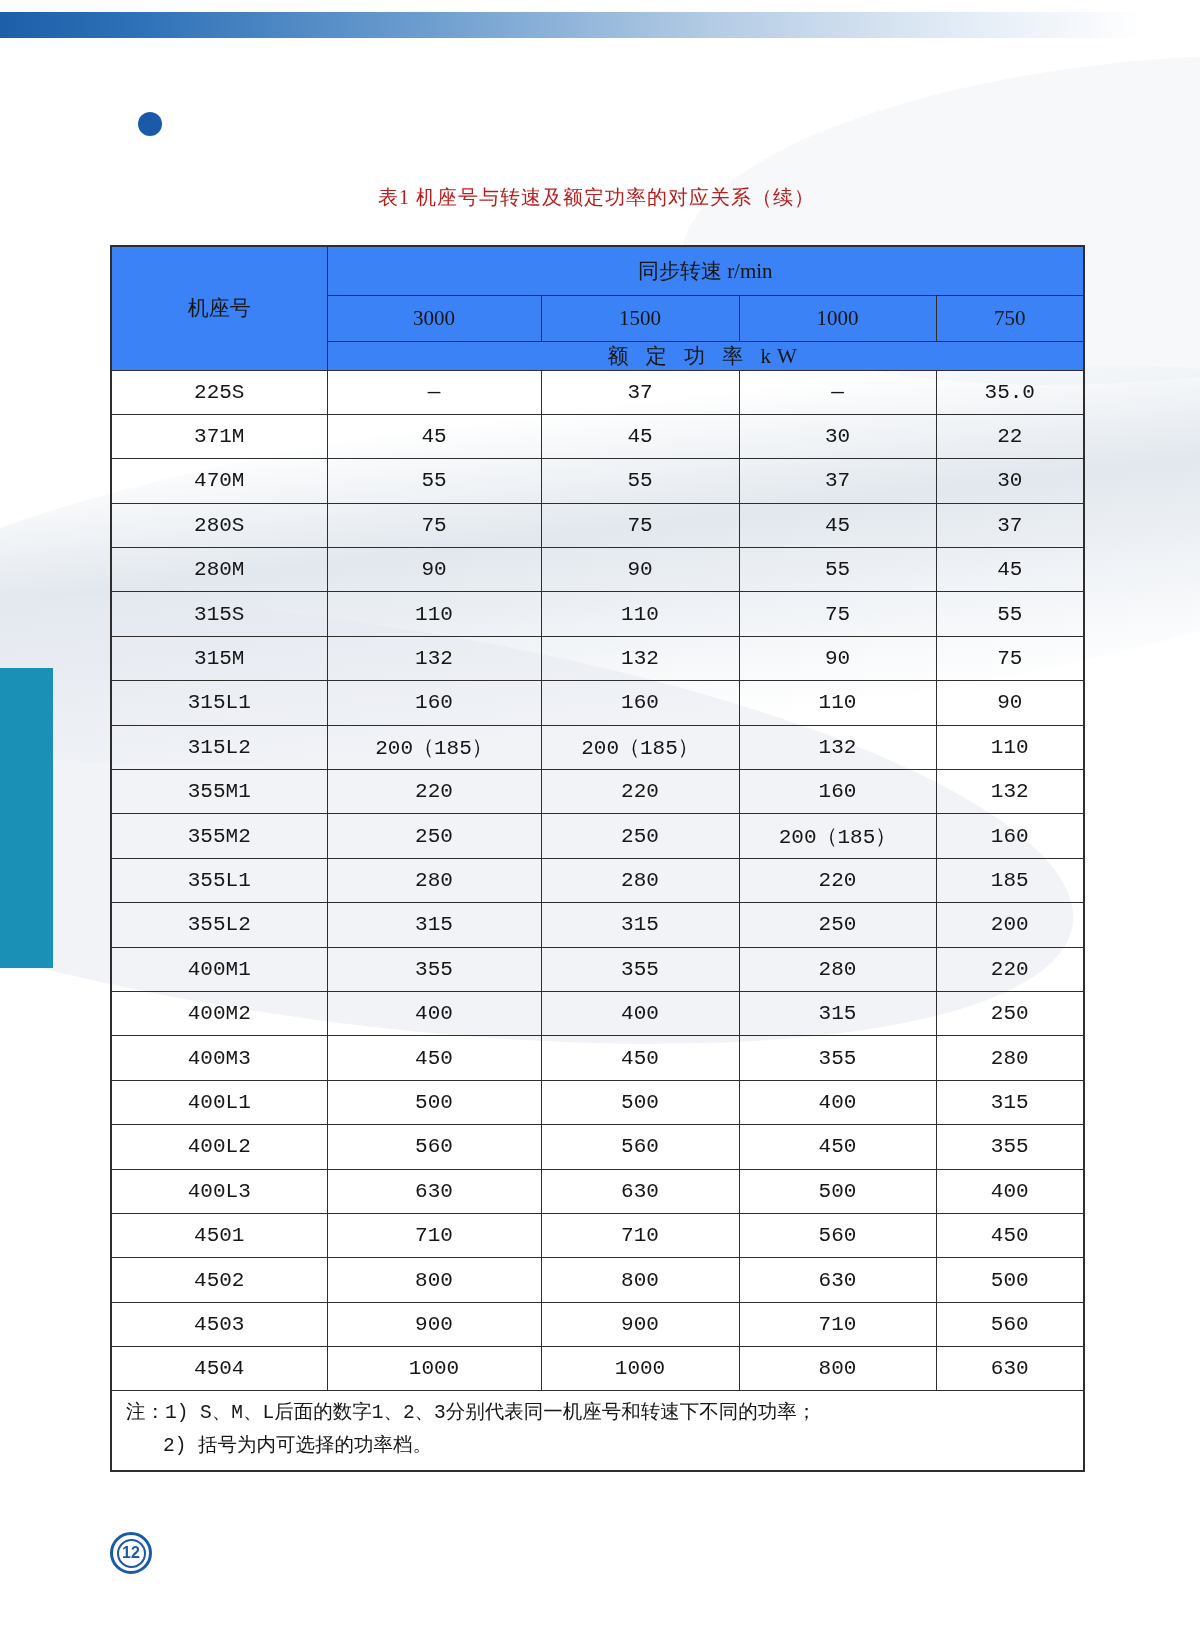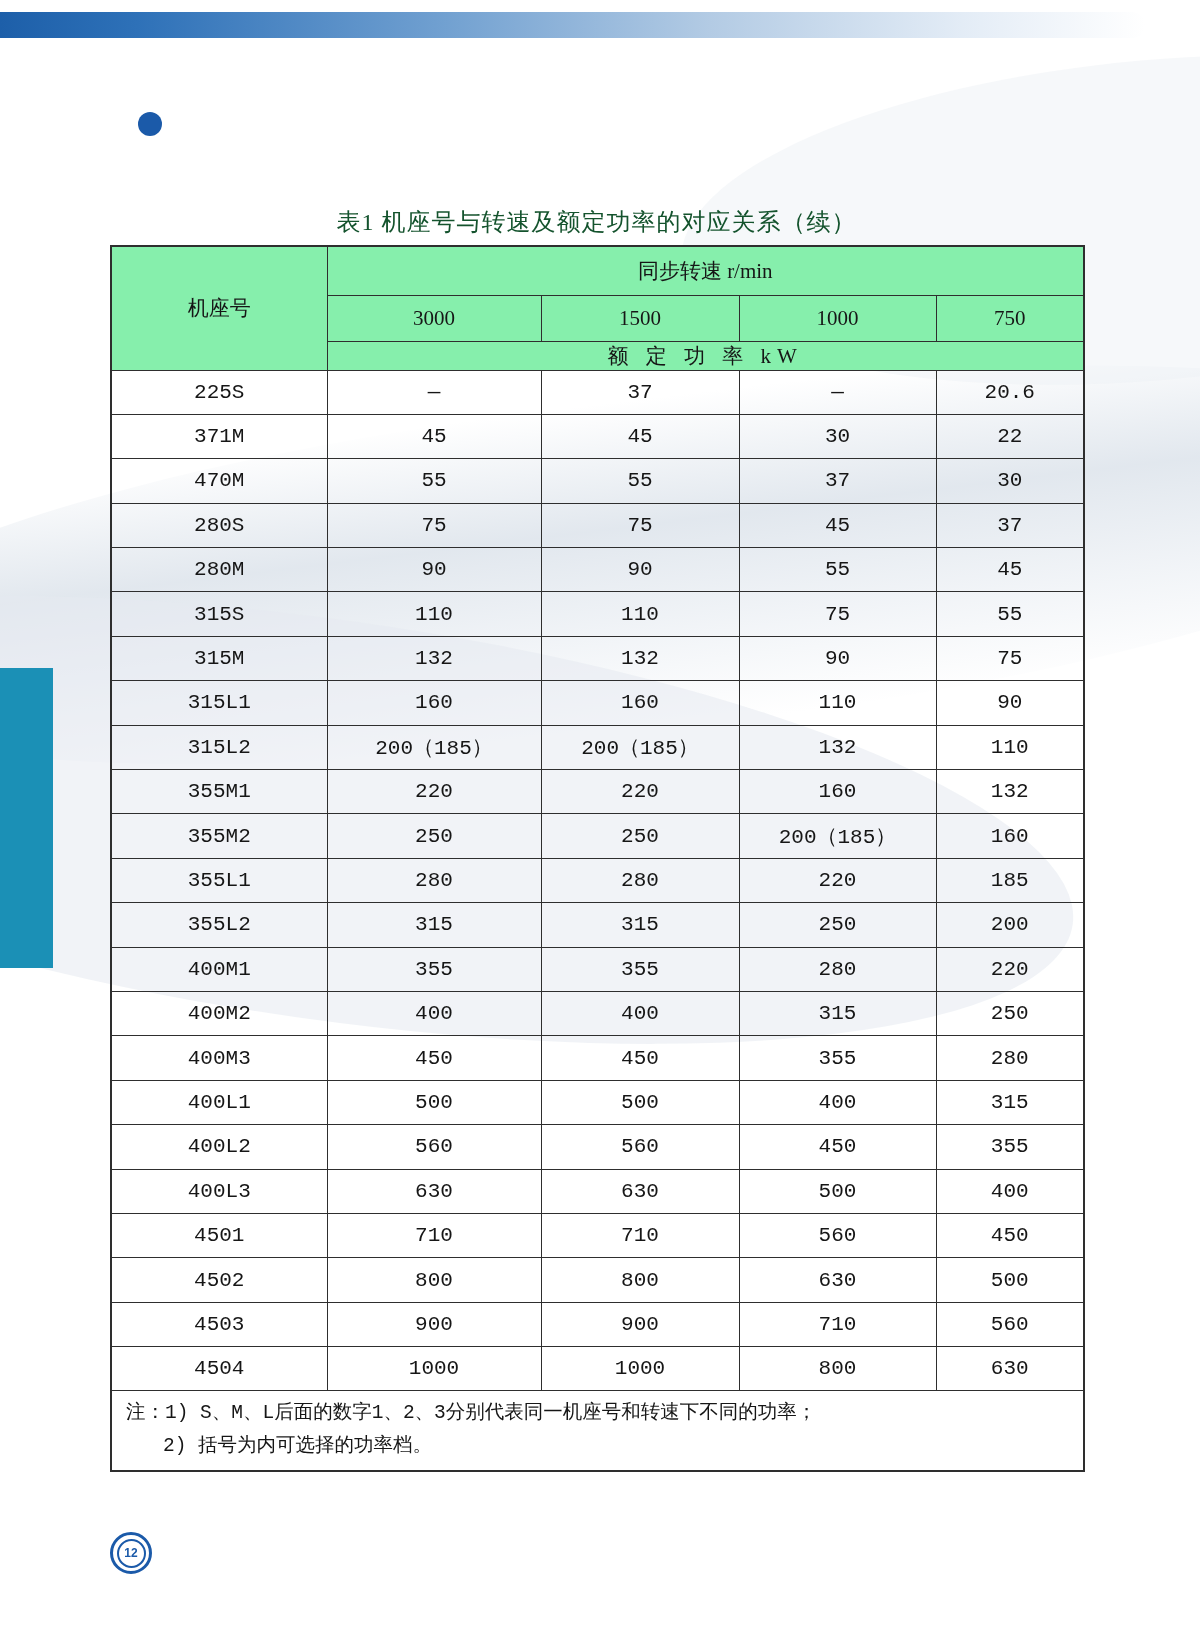--- a/index.html
+++ b/index.html
@@ -29,47 +29,47 @@
   
   .side-tab { position:absolute; top:668px; left:0; width:53px; height:300px; background:#1b90b6; }
 
   
   .heading-row { position:absolute; top:112px; left:138px; display:flex; align-items:center; }
   .heading-bullet { width:24px; height:24px; border-radius:50%; background:#1b5aa9; margin-right:15px; }
   .heading-text { font-family:"Liberation Sans","DejaVu Sans",sans-serif; font-weight:bold;
     font-size:31px; color:#1b5aa9; letter-spacing:2px; }
 
   
-  .table-title { position:absolute; top:206px; left:110px; width:973px; text-align:center;
-    font-size:24px; color:#14532d; letter-spacing:1px; }
+  .table-title { position:absolute; top:184px; left:110px; width:973px; text-align:center;
+    font-size:20px; color:#b91c1c; letter-spacing:1px; }
 
   
   .data-table-wrap { position:absolute; top:245px; left:110px; width:973px; }
   table.data-table { width:973px; border-collapse:collapse; table-layout:fixed;
     border:2px solid #2e2e2e; background:transparent; }
   table.data-table td { border:1.5px solid #2e2e2e; text-align:center; vertical-align:middle;
     font-size:21px; color:#161616; padding:0 4px; }
-  thead td { background:#86efac; }
+  thead td { background:#3b82f6; }
   thead tr.h-row-1 { height:49px; }
   thead tr.h-row-2 { height:46px; }
   thead tr.h-row-3 { height:26px; }
   tbody tr { height:44.4px;font-family:Liberation Mono, monospace; }
   td.power-spaced { letter-spacing:6px; }
   tr.note-row { height:78px; }
   tr.note-row td { text-align:left; padding:6px 5px 8px 14px; font-size:19.5px; line-height:1.65; }
   .note-line-2 { padding-left:37px; }
 
   
   .page-badge { position:absolute; top:1532px; left:110px; width:42px; height:42px;
     border:3px solid #1b5aa9; border-radius:50%; background:#fff;
     display:flex; align-items:center; justify-content:center; }
   .page-badge-inner { width:29px; height:29px; border:2.5px solid #1b5aa9; border-radius:50%;
     display:flex; align-items:center; justify-content:center;
     font-family:"Liberation Sans","DejaVu Sans",sans-serif; font-weight:bold;
-    font-size:12px; color:#1b5aa9; }
+    font-size:16px; color:#1b5aa9; }
 </style>
 </head>
 <body>
 
 <div class="page">
 
   <div class="swoosh swoosh-a"></div>
   <div class="swoosh swoosh-b"></div>
   <div class="swoosh swoosh-c"></div>
 
@@ -106,21 +106,21 @@
         <tr class="h-row-3">
           <td colspan="4" class="power-spaced">额 定 功 率 kW</td>
         </tr>
       </thead>
       <tbody>
           <tr>
             <td>225S</td>
             <td>—</td>
             <td>37</td>
             <td>—</td>
-            <td>20.6</td>
+            <td>35.0</td>
           </tr>
           <tr>
             <td>371M</td>
             <td>45</td>
             <td>45</td>
             <td>30</td>
             <td>22</td>
           </tr>
           <tr>
             <td>470M</td>

